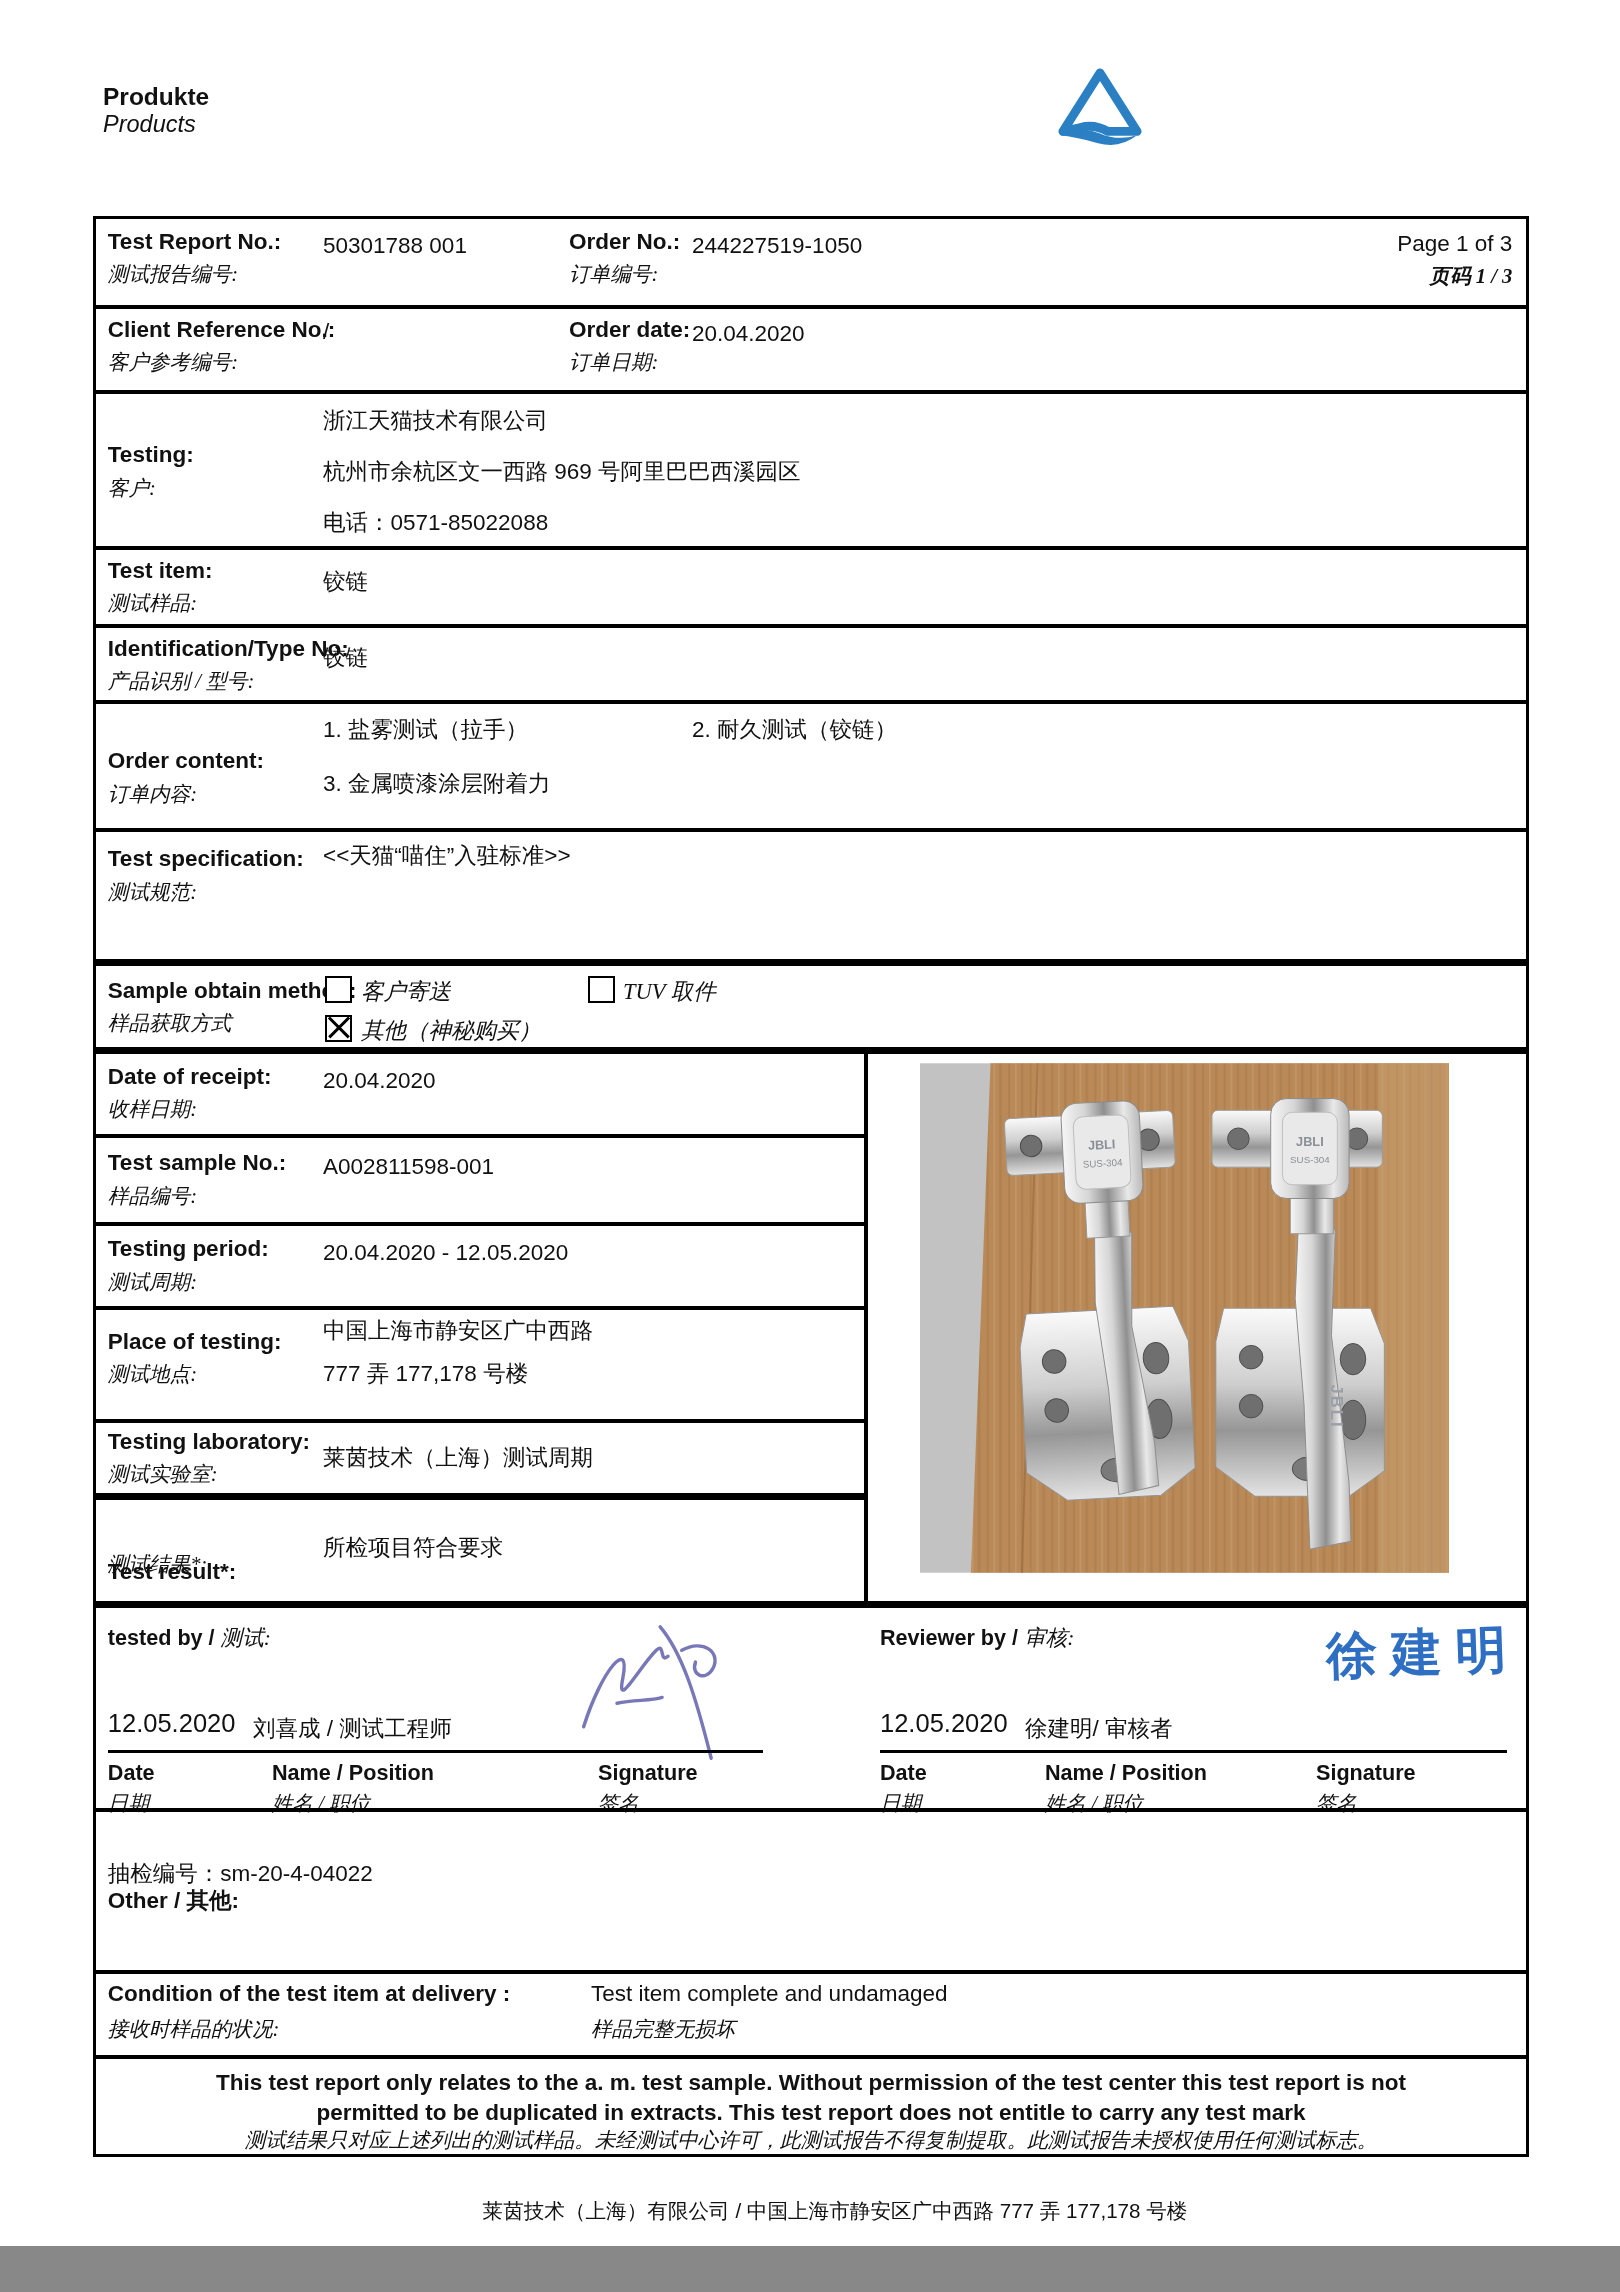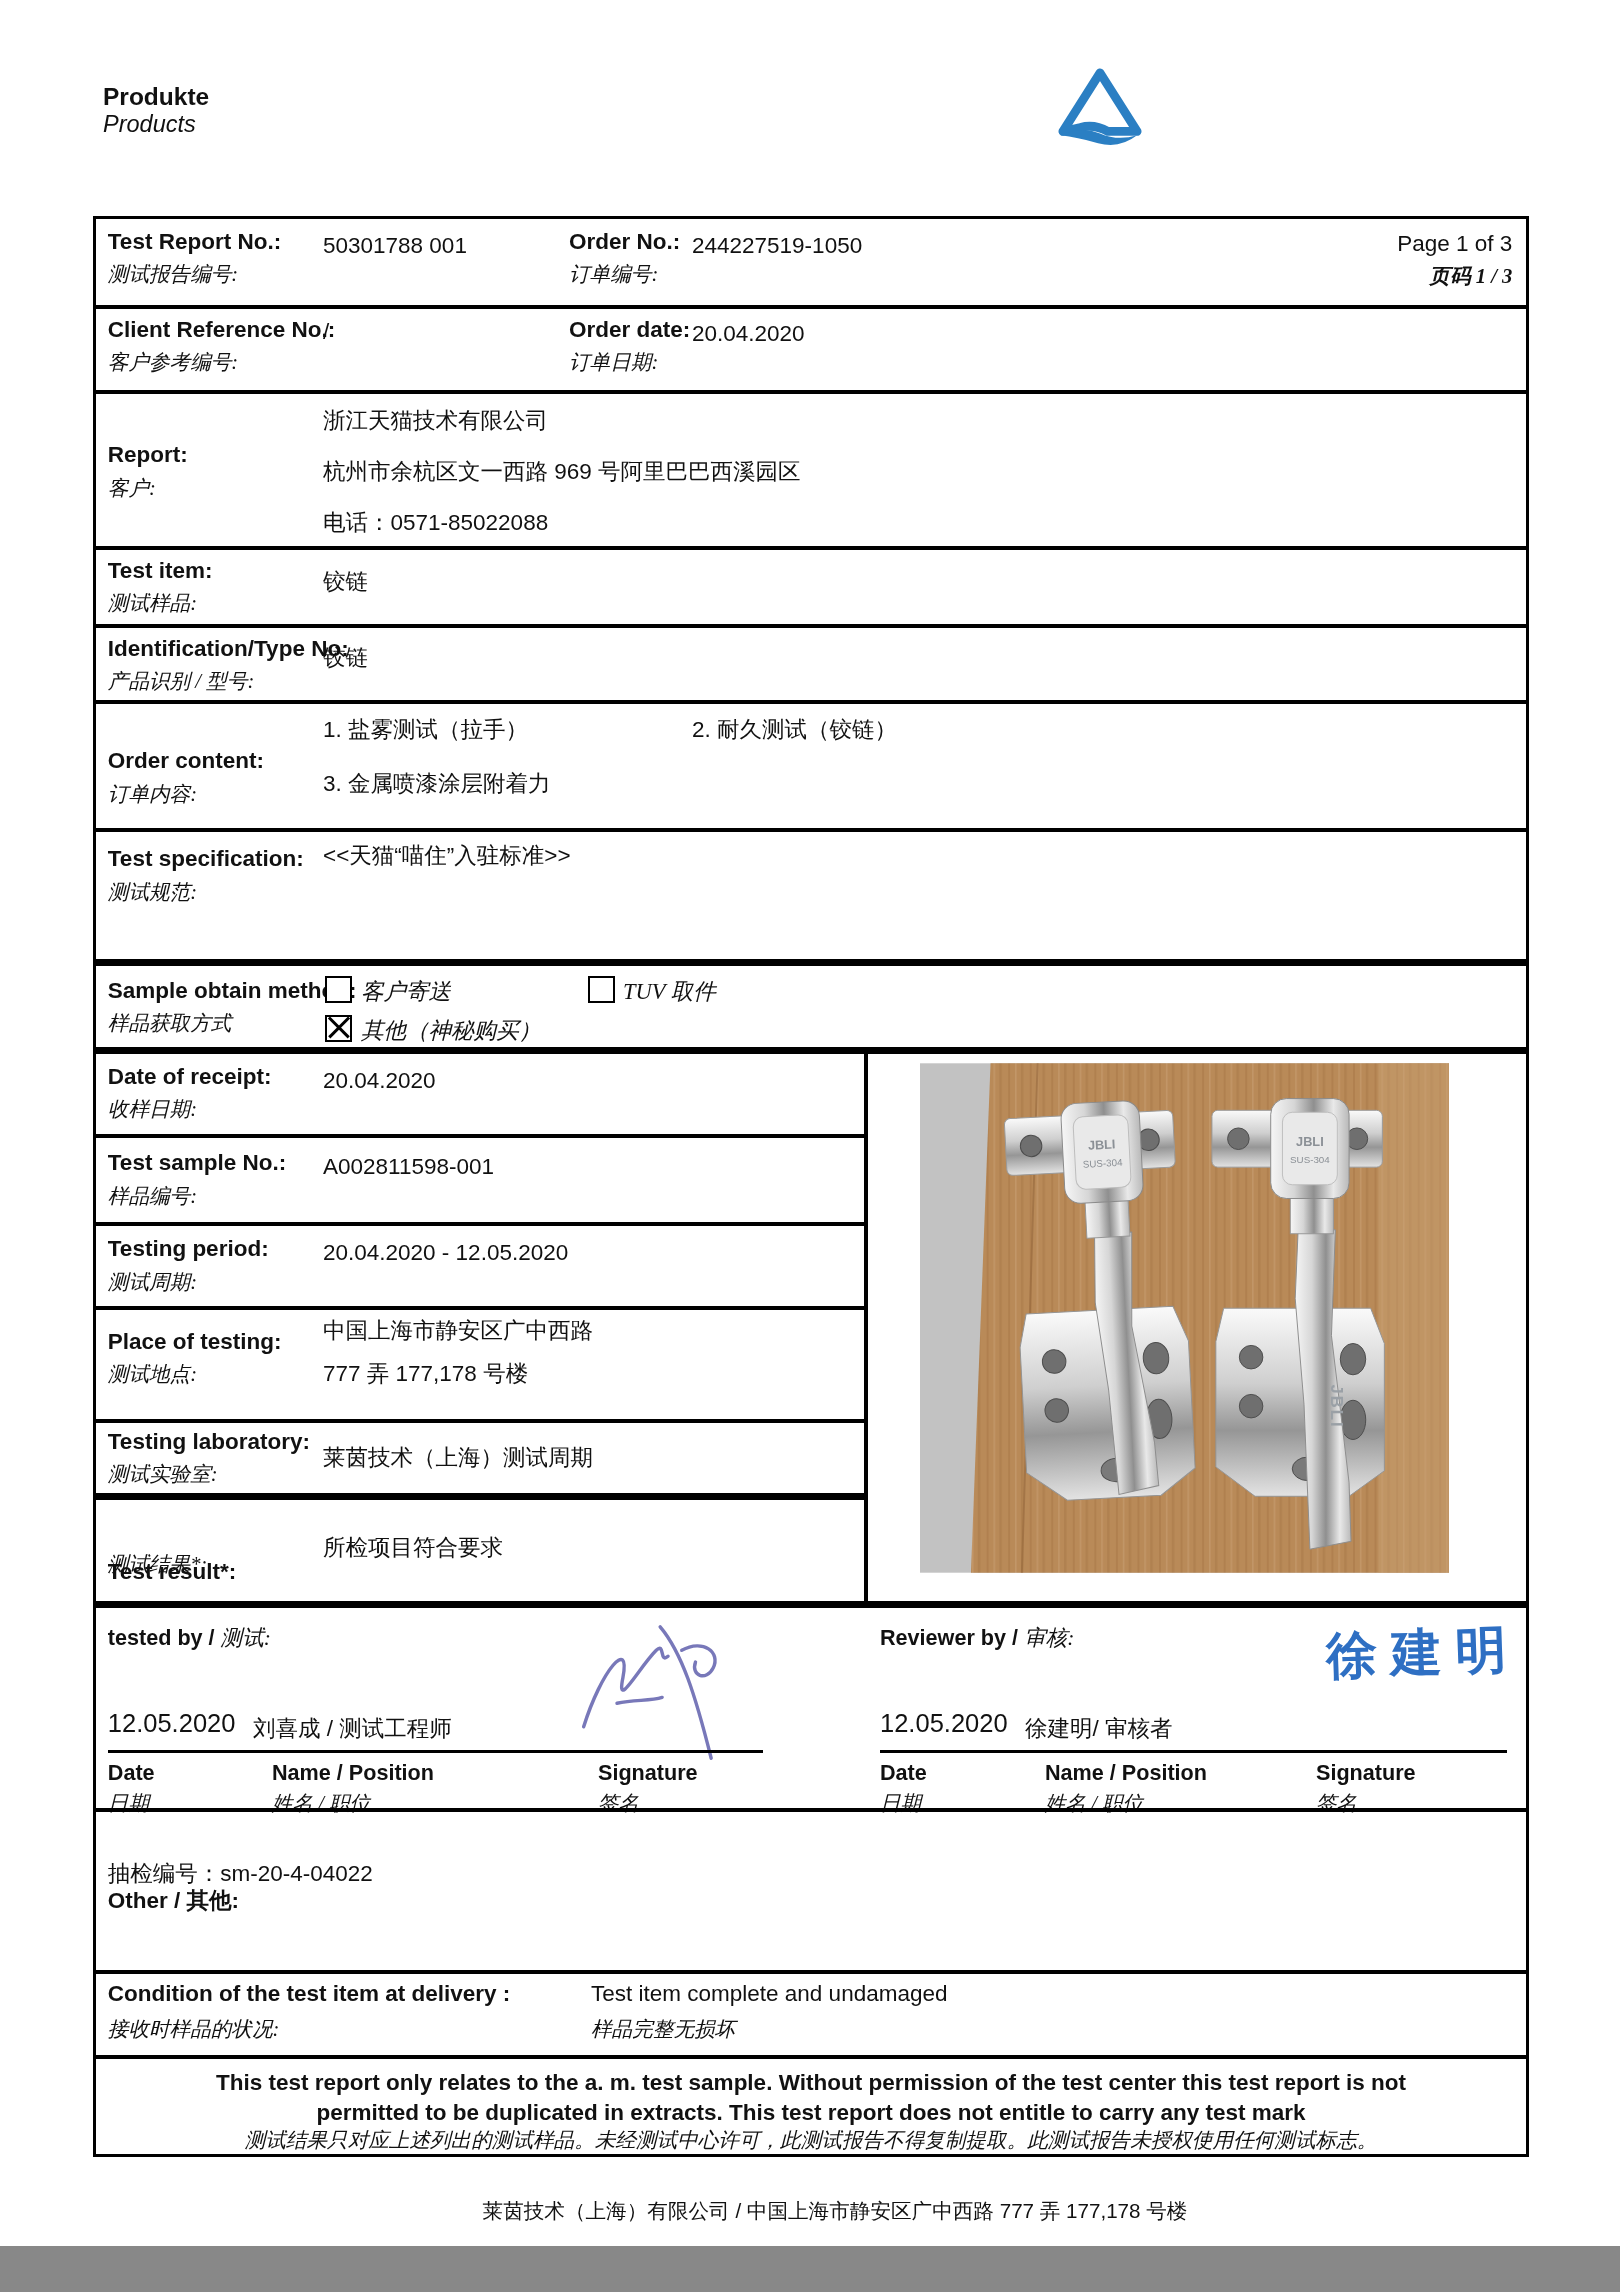--- a/index.html
+++ b/index.html
@@ -75,21 +75,21 @@
     <div class="hline" style="top:86px;"></div>
 
     <div class="abs lbl-en" style="left:11.8px;top:98px;">Client Reference No.:</div>
     <div class="abs lbl-cn" style="left:11.8px;top:129px;">客户参考编号:</div>
     <div class="abs val" style="left:227px;top:100px;">/</div>
     <div class="abs lbl-en" style="left:473px;top:98px;">Order date:</div>
     <div class="abs lbl-cn" style="left:473px;top:129px;">订单日期:</div>
     <div class="abs val" style="left:596px;top:102px;">20.04.2020</div>
     <div class="hline" style="top:171px;"></div>
 
-    <div class="abs lbl-en" style="left:11.8px;top:223px;">Report:</div>
+    <div class="abs lbl-en" style="left:11.8px;top:223px;">Testing:</div>
     <div class="abs lbl-cn" style="left:11.8px;top:255px;">客户:</div>
     <div class="abs val-cn" style="left:227px;top:186px;">浙江天猫技术有限公司</div>
     <div class="abs val-cn" style="left:227px;top:237px;">杭州市余杭区文一西路 969 号阿里巴巴西溪园区</div>
     <div class="abs val-cn" style="left:227px;top:288px;">电话：0571-85022088</div>
     <div class="hline" style="top:327px;"></div>
 
     <div class="abs lbl-en" style="left:11.8px;top:339px;">Test item:</div>
     <div class="abs lbl-cn" style="left:11.8px;top:370px;">测试样品:</div>
     <div class="abs val-cn" style="left:227px;top:347px;">铰链</div>
     <div class="hline" style="top:405px;"></div>

